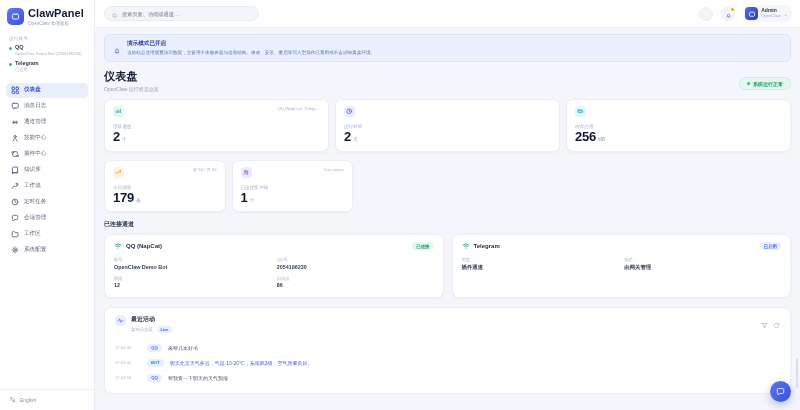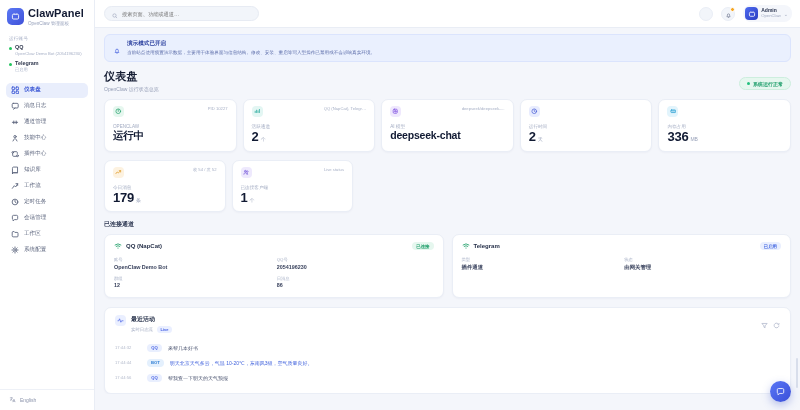--- a/index.html
+++ b/index.html
@@ -440,55 +440,29 @@
           <div class="head-spacer"></div>
           <div class="status-pill">
             <span class="pill-dot"></span>
             <span>系统运行正常</span>
           </div>
         </div>
 
         <div class="stats" id="stats-row-1">
             <div class="stat">
               <div class="stat-top">
-                <span class="stat-ico ic-green">
-                  <svg viewBox="0 0 12 12">
-                    <circle cx="6" cy="6" r="4.3" fill="none" stroke="currentColor" stroke-width="1.3" stroke-linecap="round" stroke-linejoin="round"></circle>
-                    <path d="M6 3v3.3" fill="none" stroke="currentColor" stroke-width="1.3" stroke-linecap="round" stroke-linejoin="round"></path>
-                  </svg>
-                </span>
-                <span class="stat-tag">PID 10227</span>
-              </div>
-              <div class="stat-label">OPENCLAW</div>
-              <div class="stat-value small"><span>运行中</span><span class="stat-unit"></span></div>
-            </div>
-            <div class="stat">
-              <div class="stat-top">
                 <span class="stat-ico ic-teal">
                   <svg viewBox="0 0 12 12">
                     <path d="M2.2 8.4V6M4.8 8.4V4M7.4 8.4V5.2M10 8.4V2.6" fill="none" stroke="currentColor" stroke-width="1.3" stroke-linecap="round" stroke-linejoin="round"></path>
                   </svg>
                 </span>
                 <span class="stat-tag">QQ (NapCat), Telegr…</span>
               </div>
               <div class="stat-label">活跃通道</div>
               <div class="stat-value"><span>2</span><span class="stat-unit">个</span></div>
-            </div>
-            <div class="stat">
-              <div class="stat-top">
-                <span class="stat-ico ic-purple">
-                  <svg viewBox="0 0 12 12">
-                    <rect x="2.2" y="2.2" width="7.6" height="7.6" rx="2" fill="none" stroke="currentColor" stroke-width="1.3" stroke-linecap="round" stroke-linejoin="round"></rect>
-                    <circle cx="6" cy="6" r="1.5" fill="none" stroke="currentColor" stroke-width="1.3" stroke-linecap="round" stroke-linejoin="round"></circle>
-                  </svg>
-                </span>
-                <span class="stat-tag">deepseek/deepseek-…</span>
-              </div>
-              <div class="stat-label">AI 模型</div>
-              <div class="stat-value small"><span>deepseek-chat</span><span class="stat-unit"></span></div>
             </div>
             <div class="stat">
               <div class="stat-top">
                 <span class="stat-ico ic-indigo">
                   <svg viewBox="0 0 12 12">
                     <circle cx="6" cy="6" r="4.3" fill="none" stroke="currentColor" stroke-width="1.3" stroke-linecap="round" stroke-linejoin="round"></circle>
                     <path d="M6 3.5V6l1.8 1.2" fill="none" stroke="currentColor" stroke-width="1.3" stroke-linecap="round" stroke-linejoin="round"></path>
                   </svg>
                 </span>
                 <span class="stat-tag"></span>
@@ -500,21 +474,21 @@
               <div class="stat-top">
                 <span class="stat-ico ic-cyan">
                   <svg viewBox="0 0 12 12">
                     <rect x="1.6" y="3.6" width="8.8" height="4.8" rx="1.2" fill="none" stroke="currentColor" stroke-width="1.3" stroke-linecap="round" stroke-linejoin="round"></rect>
                     <path d="M3.4 5.4h5.2" fill="none" stroke="currentColor" stroke-width="1.3" stroke-linecap="round" stroke-linejoin="round"></path>
                   </svg>
                 </span>
                 <span class="stat-tag"></span>
               </div>
               <div class="stat-label">内存占用</div>
-              <div class="stat-value"><span>336</span><span class="stat-unit">MB</span></div>
+              <div class="stat-value"><span>256</span><span class="stat-unit">MB</span></div>
             </div>
           </div>
         <div class="stats" id="stats-row-2">
             <div class="stat">
               <div class="stat-top">
                 <span class="stat-ico ic-amber">
                   <svg viewBox="0 0 12 12">
                     <path d="M1.6 8.6L4 5.4l2.2 2L10.2 3" fill="none" stroke="currentColor" stroke-width="1.3" stroke-linecap="round" stroke-linejoin="round"></path>
                     <path d="M10.4 5.6V3h-2.6" fill="none" stroke="currentColor" stroke-width="1.3" stroke-linecap="round" stroke-linejoin="round"></path>
                   </svg>

